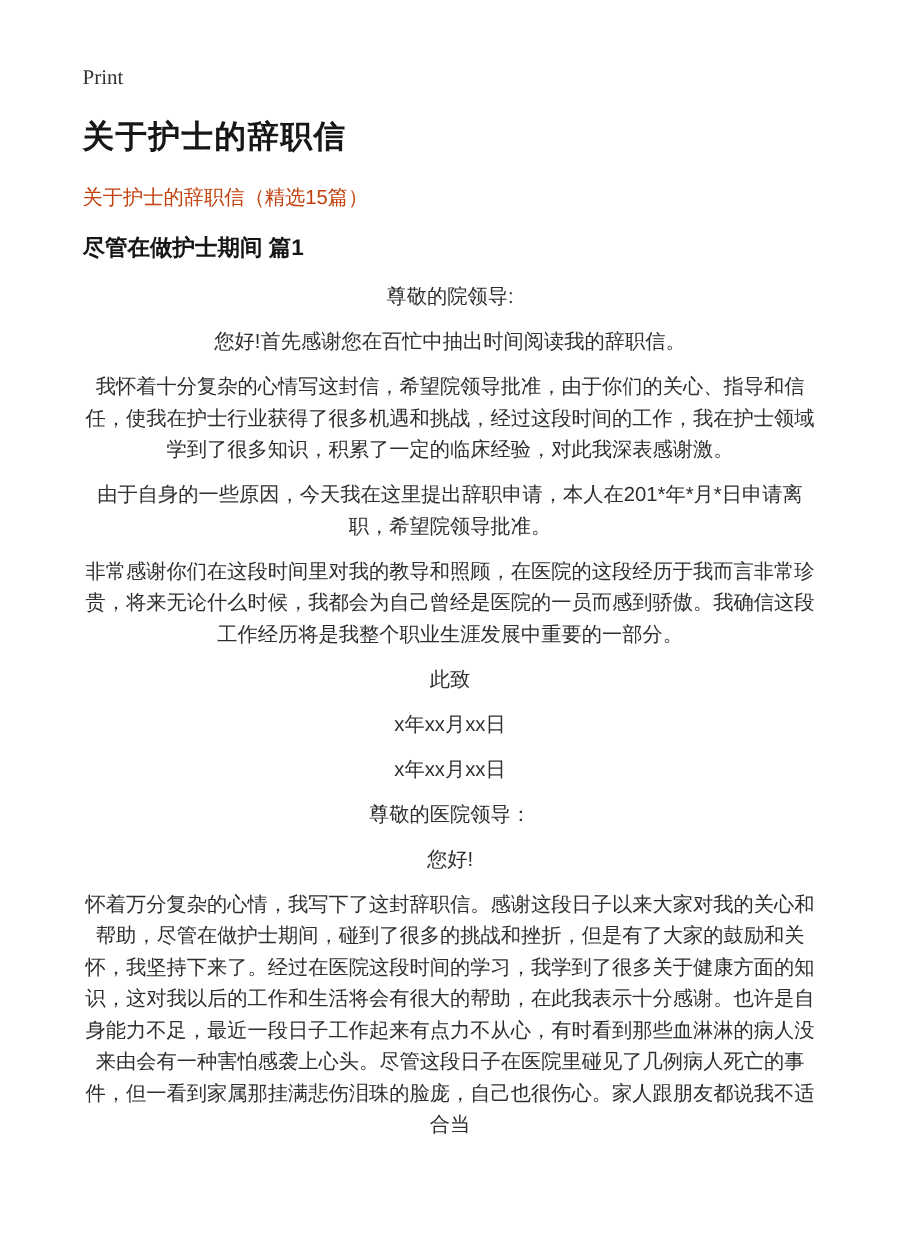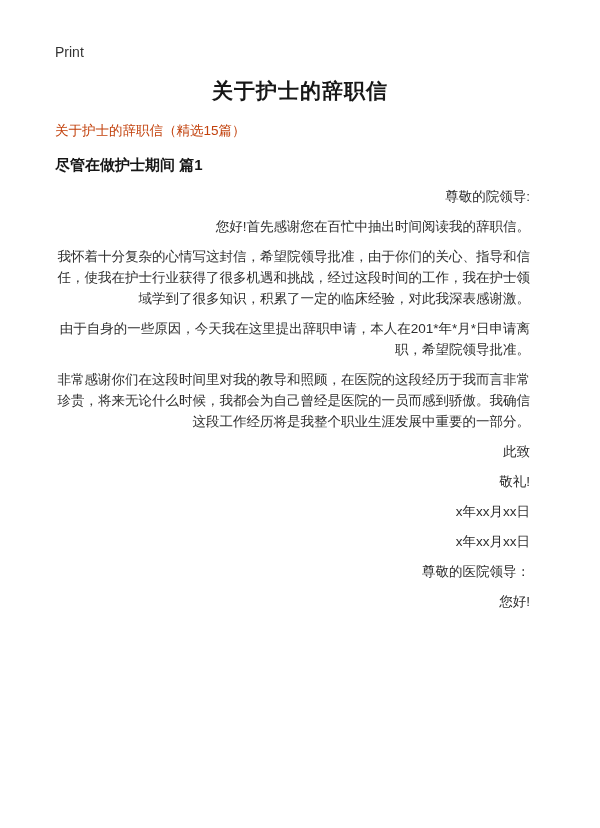--- a/index.html
+++ b/index.html
@@ -19,30 +19,30 @@
     width: 600px;
     height: 828px;
     padding: 44px 55px 0 55px;
     background: #ffffff;
   }
   .print-row {
     margin: 0 0 0 0;
     line-height: 16px;
   }
   .print-link {
-    font-family: Liberation Sans, sans-serif;
+    font-family: Liberation Serif, serif;
     font-size: 14px;
     color: #333333;
     text-decoration: none;
     cursor: pointer;
   }
   .doc-title {
     font-size: 21px;
     font-weight: 700;
-    text-align: center;
+    text-align: left;
     color: #171717;
     margin: 17px 0 16px 0;
     letter-spacing: 1px;
     line-height: 27px;
   }
   .subtitle {
     font-size: 13.5px;
     line-height: 21px;
     margin: 0 0 9px 0;
     color: #c2410c;
@@ -50,24 +50,24 @@
   .sec-heading {
     font-size: 15px;
     font-weight: 700;
     color: #161616;
     margin: 13px 0 11px 0;
     line-height: 21px;
   }
   .body-p {
     font-size: 13.5px;
     line-height: 21px;
-    margin: 0 15px 9px 0;
+    margin: 0 0 9px 0;
     word-break: break-all;
     color: #2e2e2e;
-    text-align: right;
+    text-align: center;
   }
 </style>
 </head>
 <body>
 
 <div class="page">
 
   <div class="print-row">
     <a class="print-link" href="#">Print</a>
   </div>
@@ -77,21 +77,21 @@
   <p class="subtitle">关于护士的辞职信（精选15篇）</p>
 
   <h2 class="sec-heading">尽管在做护士期间 篇1</h2>
 
   <p class="body-p">尊敬的院领导:</p>
   <p class="body-p">您好!首先感谢您在百忙中抽出时间阅读我的辞职信。</p>
   <p class="body-p">我怀着十分复杂的心情写这封信，希望院领导批准，由于你们的关心、指导和信任，使我在护士行业获得了很多机遇和挑战，经过这段时间的工作，我在护士领域学到了很多知识，积累了一定的临床经验，对此我深表感谢激。</p>
   <p class="body-p">由于自身的一些原因，今天我在这里提出辞职申请，本人在201*年*月*日申请离职，希望院领导批准。</p>
   <p class="body-p">非常感谢你们在这段时间里对我的教导和照顾，在医院的这段经历于我而言非常珍贵，将来无论什么时候，我都会为自己曾经是医院的一员而感到骄傲。我确信这段工作经历将是我整个职业生涯发展中重要的一部分。</p>
   <p class="body-p">此致</p>
-  <p class="body-p">敬礼!</p>
   <p class="body-p">x年xx月xx日</p>
   <p class="body-p">x年xx月xx日</p>
 
 
   <p class="body-p">尊敬的医院领导：</p>
   <p class="body-p">您好!</p>
+  <p class="body-p">怀着万分复杂的心情，我写下了这封辞职信。感谢这段日子以来大家对我的关心和帮助，尽管在做护士期间，碰到了很多的挑战和挫折，但是有了大家的鼓励和关怀，我坚持下来了。经过在医院这段时间的学习，我学到了很多关于健康方面的知识，这对我以后的工作和生活将会有很大的帮助，在此我表示十分感谢。也许是自身能力不足，最近一段日子工作起来有点力不从心，有时看到那些血淋淋的病人没来由会有一种害怕感袭上心头。尽管这段日子在医院里碰见了几例病人死亡的事件，但一看到家属那挂满悲伤泪珠的脸庞，自己也很伤心。家人跟朋友都说我不适合当</p>
 
 </div>
 
 </body></html>

